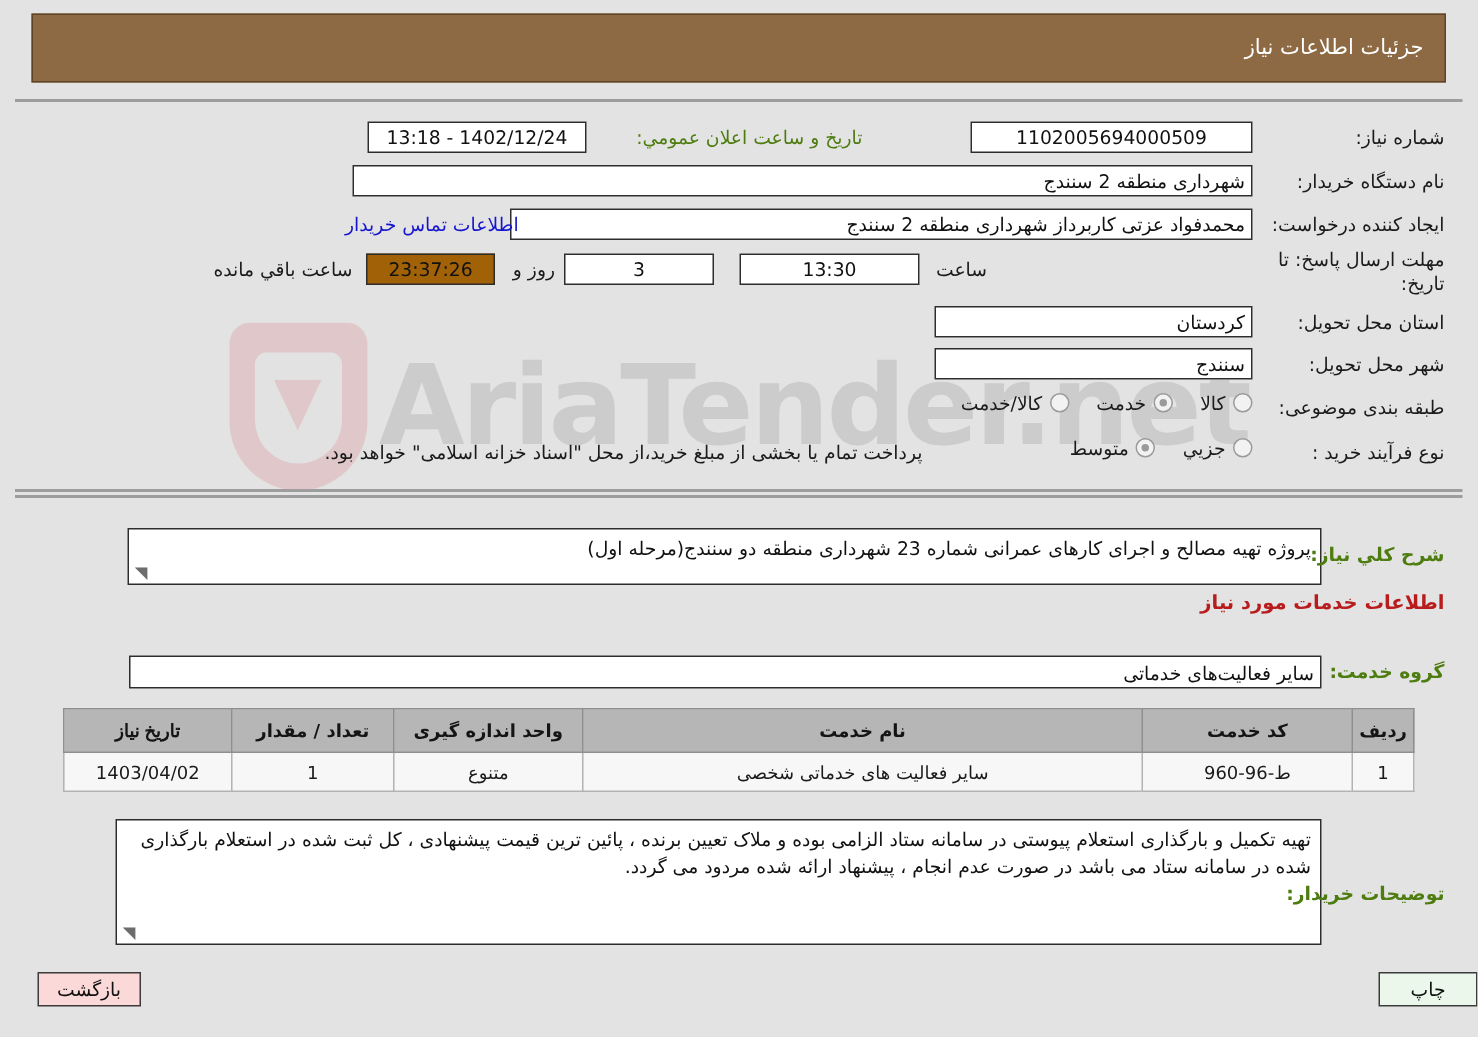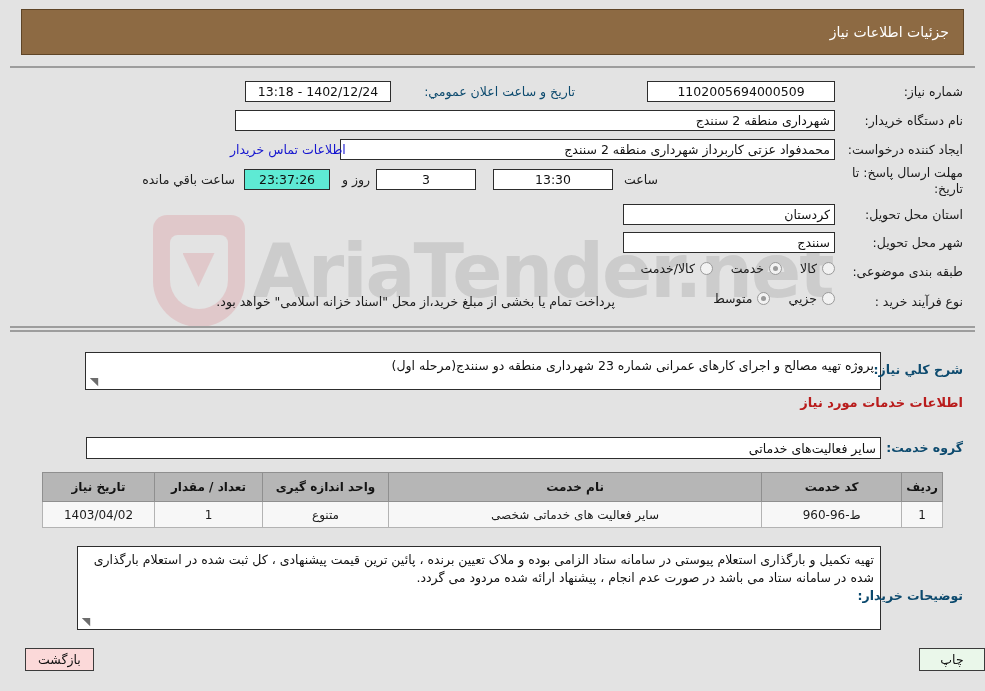--- a/index.html
+++ b/index.html
@@ -93,21 +93,21 @@
     left: 10px; right: 10px;
     background: transparent;
     border-top: 2px solid #9d9d9d;
     border-bottom: 2px solid #9d9d9d;
     z-index: 2;
   }
   .panel-top    { top: 66px;  height: 262px; border-top: 2px solid #9d9d9d; }
   .panel-mid    { top: 330px; height: 310px; border-bottom: none; }
   .lbl {
     font-size: 12.5px;
-    color: #0c4a6e;
+    color: #4d7c0f;
     text-align: left;
     line-height: 1.25;
   }
   .lbl-col {
     position: absolute;
     right: 22px;
     width: 122px;
     text-align: right;
     font-size: 12.5px;
     color: #1b1b1b;
@@ -124,21 +124,21 @@
     padding: 0 4px;
     display: flex;
     align-items: center;
     justify-content: flex-start;
     font-family: "DejaVu Sans", "Liberation Sans", sans-serif;
     direction: rtl;
     overflow: hidden;
     white-space: nowrap;
   }
   .inp.center { justify-content: center; }
-  .inp.cream  { background: #5eead4; justify-content: center; }
+  .inp.cream  { background: #a16207; justify-content: center; }
 
   .link {
     color: #1515cf;
     font-size: 12.5px;
     text-decoration: none;
     cursor: pointer;
   }
   .plain-txt { font-size: 12.5px; color: #1b1b1b; }
 
   
@@ -353,21 +353,21 @@
 
   <div class="tbl-wrap">
     <table class="svc">
       <thead>
         <tr>
           <th style="width:36px;">ردیف</th>
           <th style="width:140px;">کد خدمت</th>
           <th>نام خدمت</th>
           <th style="width:126px;">واحد اندازه گیری</th>
           <th style="width:108px;">تعداد / مقدار</th>
-          <th style="width:112px;">تاریخ نیاز</th>
+          <th style="width:112px;font-family:Liberation Serif, serif;">تاریخ نیاز</th>
         </tr>
       </thead>
       <tbody>
         <tr>
           <td>1</td>
           <td>ط-96-960</td>
           <td>سایر فعالیت های خدماتی شخصی</td>
           <td>متنوع</td>
           <td>1</td>
           <td>1403/04/02</td>

